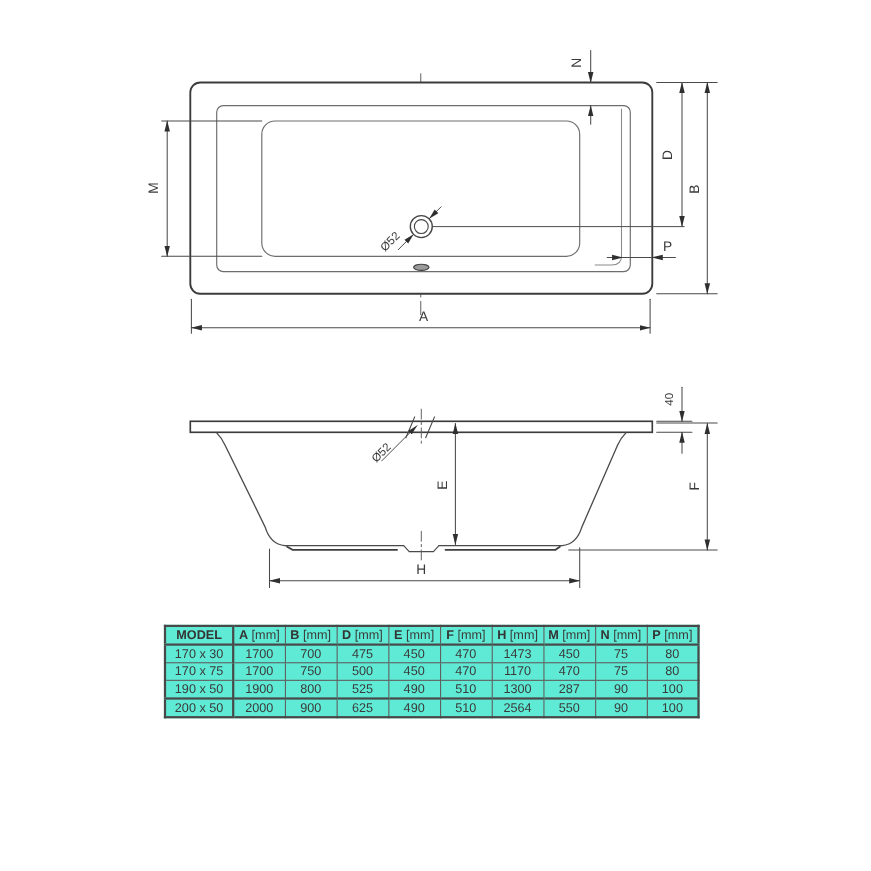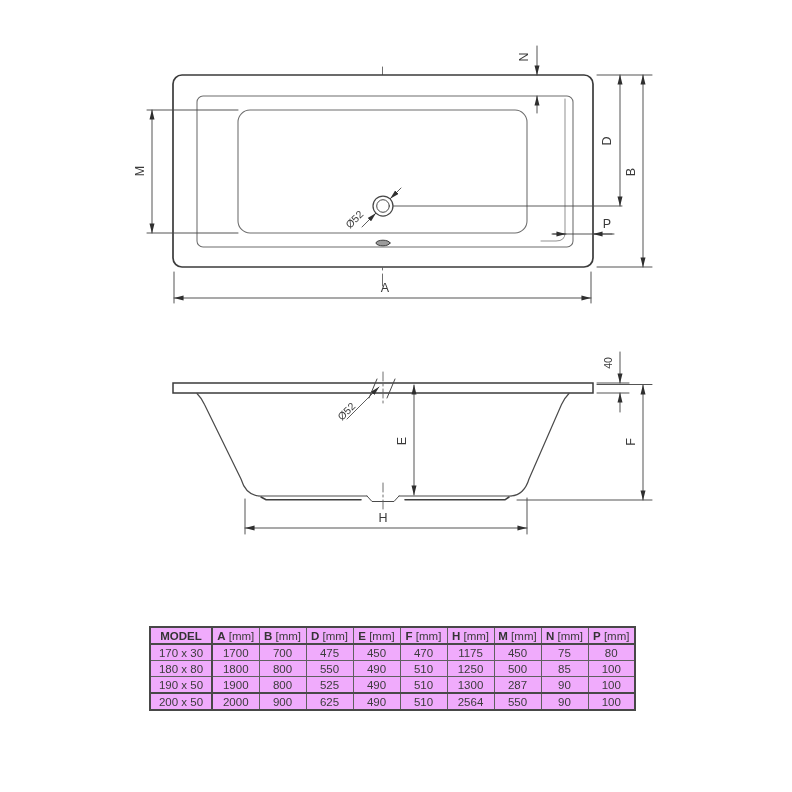--- a/index.html
+++ b/index.html
@@ -3,22 +3,22 @@
 <meta charset="utf-8">
 <style>
   html,body{margin:0;padding:0;background:#ffffff;}
   #page{position:relative;width:792px;height:792px;background:#fff;overflow:hidden;
         font-family:"Liberation Sans", sans-serif;}
   #drawing{position:absolute;left:0;top:0;}
   svg text{fill:#3a3a3a;font-family:"Liberation Sans",sans-serif;}
   .dimtxt{font-size:12.5px;}
   .smalltxt{font-size:10.5px;}
 
-  #spec-table{position:absolute;left:149px;top:626px;border-collapse:collapse;
-              table-layout:fixed;background:#f0abfc;color:#3b3b3b;}
+  #spec-table{position:absolute;left:149px;top:568px;border-collapse:collapse;
+              table-layout:fixed;background:#5eead4;color:#3b3b3b;}
   #spec-table th,#spec-table td{
       border:1px solid #606060;height:15px;padding:0 1px;text-align:center;
       font-size:11.5px;font-weight:normal;line-height:14px;white-space:nowrap;}
   #spec-table{border:2px solid #484848;}
   #spec-table th{border-bottom:2px solid #484848;}
   #spec-table th:first-child,#spec-table td:first-child{border-right:2px solid #484848;}
   #spec-table tbody tr:nth-child(3) td,
   #spec-table tbody tr:nth-child(6) td{border-bottom:2px solid #484848;}
   #spec-table b{font-weight:bold;color:#343434;}
 </style>
@@ -170,36 +170,36 @@
         </tr>
     </thead>
     <tbody>
         <tr>
           <td>170 x 30</td>
           <td>1700</td>
           <td>700</td>
           <td>475</td>
           <td>450</td>
           <td>470</td>
-          <td>1175</td>
+          <td>1473</td>
           <td>450</td>
           <td>75</td>
           <td>80</td>
         </tr>
         <tr>
-          <td>180 x 80</td>
-          <td>1800</td>
-          <td>800</td>
-          <td>550</td>
-          <td>490</td>
-          <td>510</td>
-          <td>1250</td>
+          <td>170 x 75</td>
+          <td>1700</td>
+          <td>750</td>
           <td>500</td>
-          <td>85</td>
-          <td>100</td>
+          <td>450</td>
+          <td>470</td>
+          <td>1170</td>
+          <td>470</td>
+          <td>75</td>
+          <td>80</td>
         </tr>
         <tr>
           <td>190 x 50</td>
           <td>1900</td>
           <td>800</td>
           <td>525</td>
           <td>490</td>
           <td>510</td>
           <td>1300</td>
           <td>287</td>

